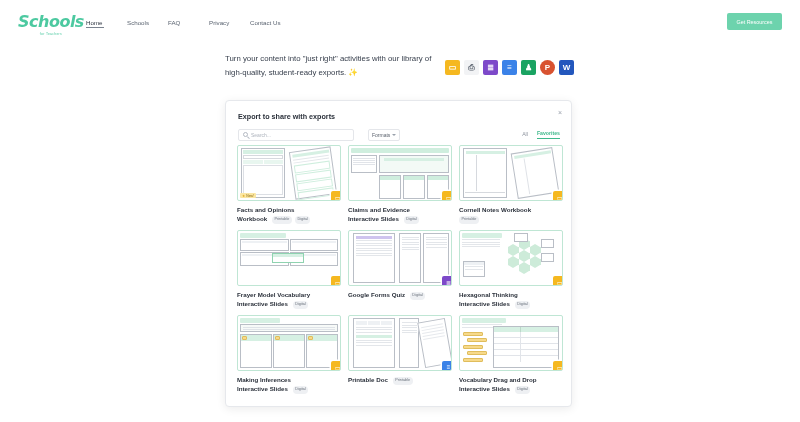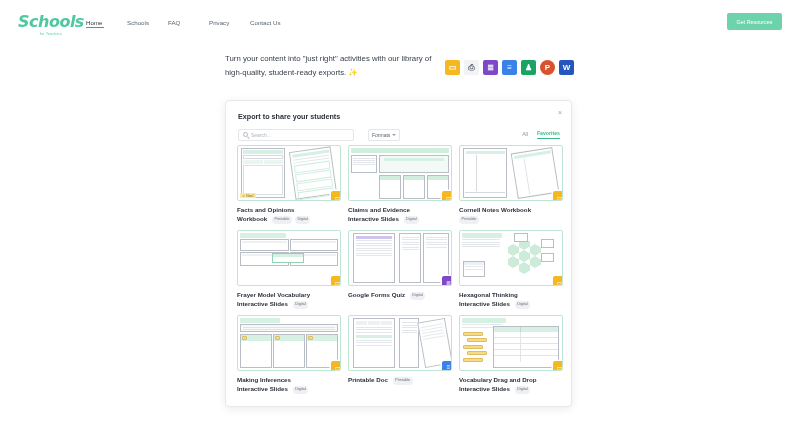--- a/index.html
+++ b/index.html
@@ -235,21 +235,21 @@
     <div class="app-icon ic-print">⎙</div>
     <div class="app-icon ic-forms">≣</div>
     <div class="app-icon ic-docs">≡</div>
     <div class="app-icon ic-class">♟</div>
     <div class="app-icon ic-ppt">P</div>
     <div class="app-icon ic-word">W</div>
   </div>
 </div>
 
 <div class="modal">
-  <div class="modal-title">Export to share your students</div>
+  <div class="modal-title">Export to share with exports</div>
   <div class="modal-close">×</div>
 
   <div class="search-row">
     <div class="search-box">
       <span class="search-icon"></span>
       <span class="search-placeholder">Search...</span>
     </div>
     <div class="formats-select">
       <span class="formats-label">Formats</span>
       <span class="chev"></span>

